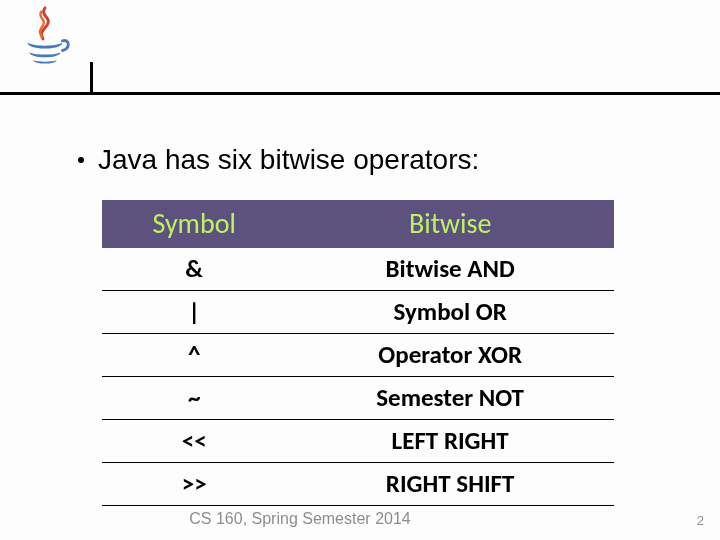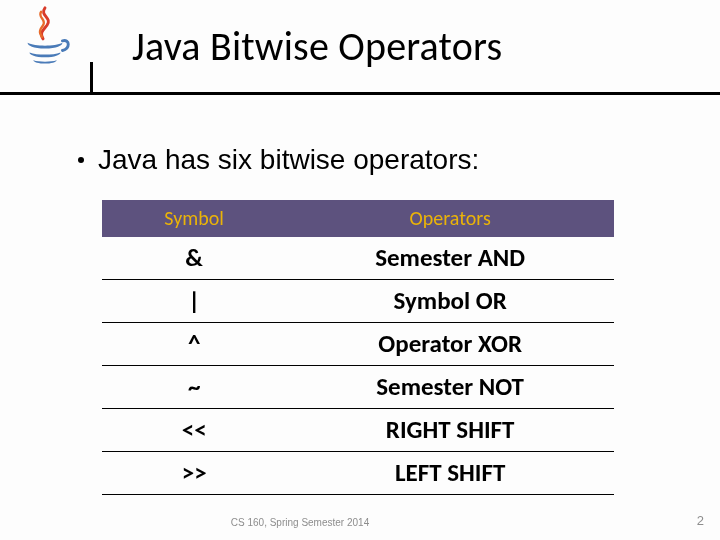--- a/index.html
+++ b/index.html
@@ -67,43 +67,43 @@
   .tbl {
     position: absolute;
     left: 102px;
     top: 200px;
     width: 512px;
     border-collapse: collapse;
     font-family: "Calibri", Arial, sans-serif;
   }
   .tbl th {
     background: #5d527e;
-    color: #eab308;
+    color: #bef264;
     font-weight: 400;
-    font-size: 20px;
+    font-size: 28px;
     padding: 6px 0 7px 0;
     text-align: center;
   }
   .tbl td {
     font-size: 25px;
     font-weight: 700;
     color: #000;
     text-align: center;
     padding: 5px 0 6px 0;
     border-bottom: 1px solid #000;
   }
   .tbl col.c1 { width: 36%; }
   .tbl col.c2 { width: 64%; }
   .footer-center {
     position: absolute;
     left: 0;
     width: 600px;
     bottom: 12px;
     text-align: center;
-    font-size: 10px;
+    font-size: 16px;
     color: #8d8d8d;
   }
   .footer-right {
     position: absolute;
     right: 16px;
     bottom: 12px;
     font-size: 13px;
     color: #8d8d8d;
   }
 </style>
@@ -114,62 +114,61 @@
   <div class="logo">
     <svg viewBox="0 0 64 64" width="62" height="62">
       <path d="M32 4 C26 12 40 14 34 22 C30 27 26 30 30 36" fill="none" stroke="#d83b2a" stroke-width="3" stroke-linecap="round"></path>
       <path d="M28 8 C24 14 34 16 30 22 C27 26 25 29 29 34" fill="none" stroke="#e86a2a" stroke-width="2.4" stroke-linecap="round"></path>
       <path d="M14 40 C22 44 42 44 50 40 C50 43 44 46 32 46 C20 46 14 43 14 40 Z" fill="#4a7bb8"></path>
       <path d="M16 50 C24 53 40 53 48 50 C48 52.5 42 55 32 55 C22 55 16 52.5 16 50 Z" fill="#4a7bb8"></path>
       <path d="M20 58 C26 60 38 60 44 58 C44 60 38 61.5 32 61.5 C26 61.5 20 60 20 58 Z" fill="#4a7bb8"></path>
       <path d="M50 38 C58 36 58 46 50 48" fill="none" stroke="#4a7bb8" stroke-width="3" stroke-linecap="round"></path>
     </svg>
   </div>
-  <div class="title">Java Bitwise Operators</div>
   <div class="rule-v"></div>
   <div class="rule-h"></div>
 </div>
 
 <div class="bullet-row">
   <span class="bullet-dot"></span><span>Java has six bitwise operators:</span>
 </div>
 
 <table class="tbl">
   <colgroup>
       <col class="c1">
       <col class="c2">
     </colgroup>
   <thead>
     <tr>
       <th>Symbol</th>
-      <th>Operators</th>
+      <th>Bitwise</th>
     </tr>
   </thead>
   <tbody>
     <tr>
       <td>&amp;</td>
-      <td>Semester AND</td>
+      <td>Bitwise AND</td>
     </tr>
     <tr>
       <td>|</td>
       <td>Symbol OR</td>
     </tr>
     <tr>
       <td>^</td>
       <td>Operator XOR</td>
     </tr>
     <tr>
       <td>~</td>
       <td>Semester NOT</td>
     </tr>
     <tr>
       <td>&lt;&lt;</td>
-      <td>RIGHT SHIFT</td>
+      <td>LEFT RIGHT</td>
     </tr>
     <tr>
       <td>&gt;&gt;</td>
-      <td>LEFT SHIFT</td>
+      <td>RIGHT SHIFT</td>
     </tr>
   </tbody>
 </table>
 
 <div class="footer-center">CS 160, Spring Semester 2014</div>
 <div class="footer-right">2</div>
 
 </body></html>

